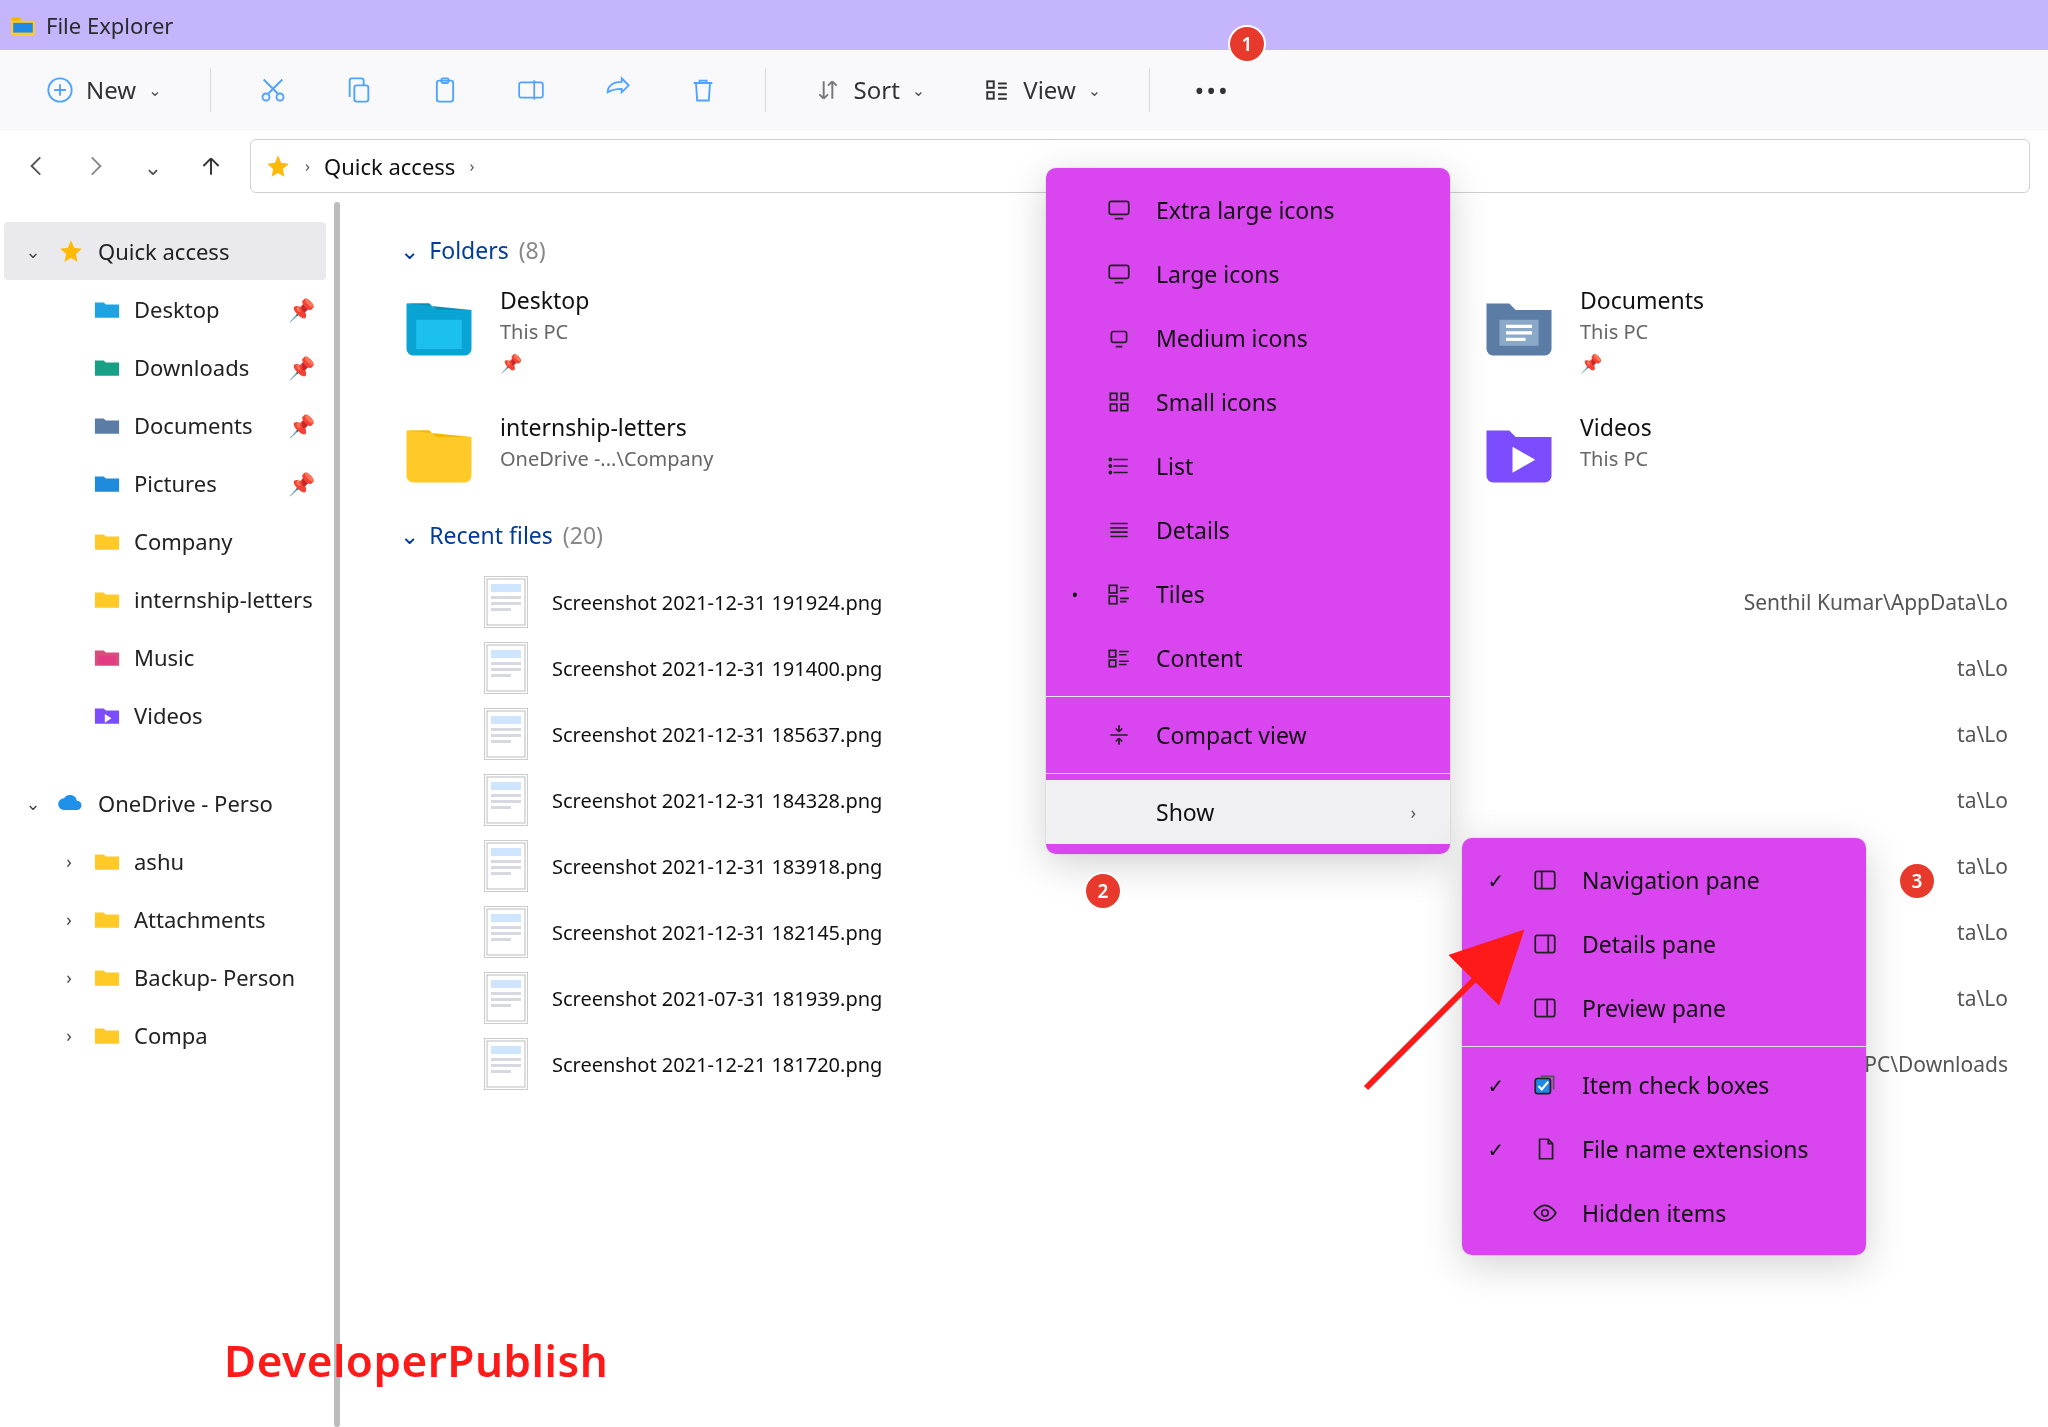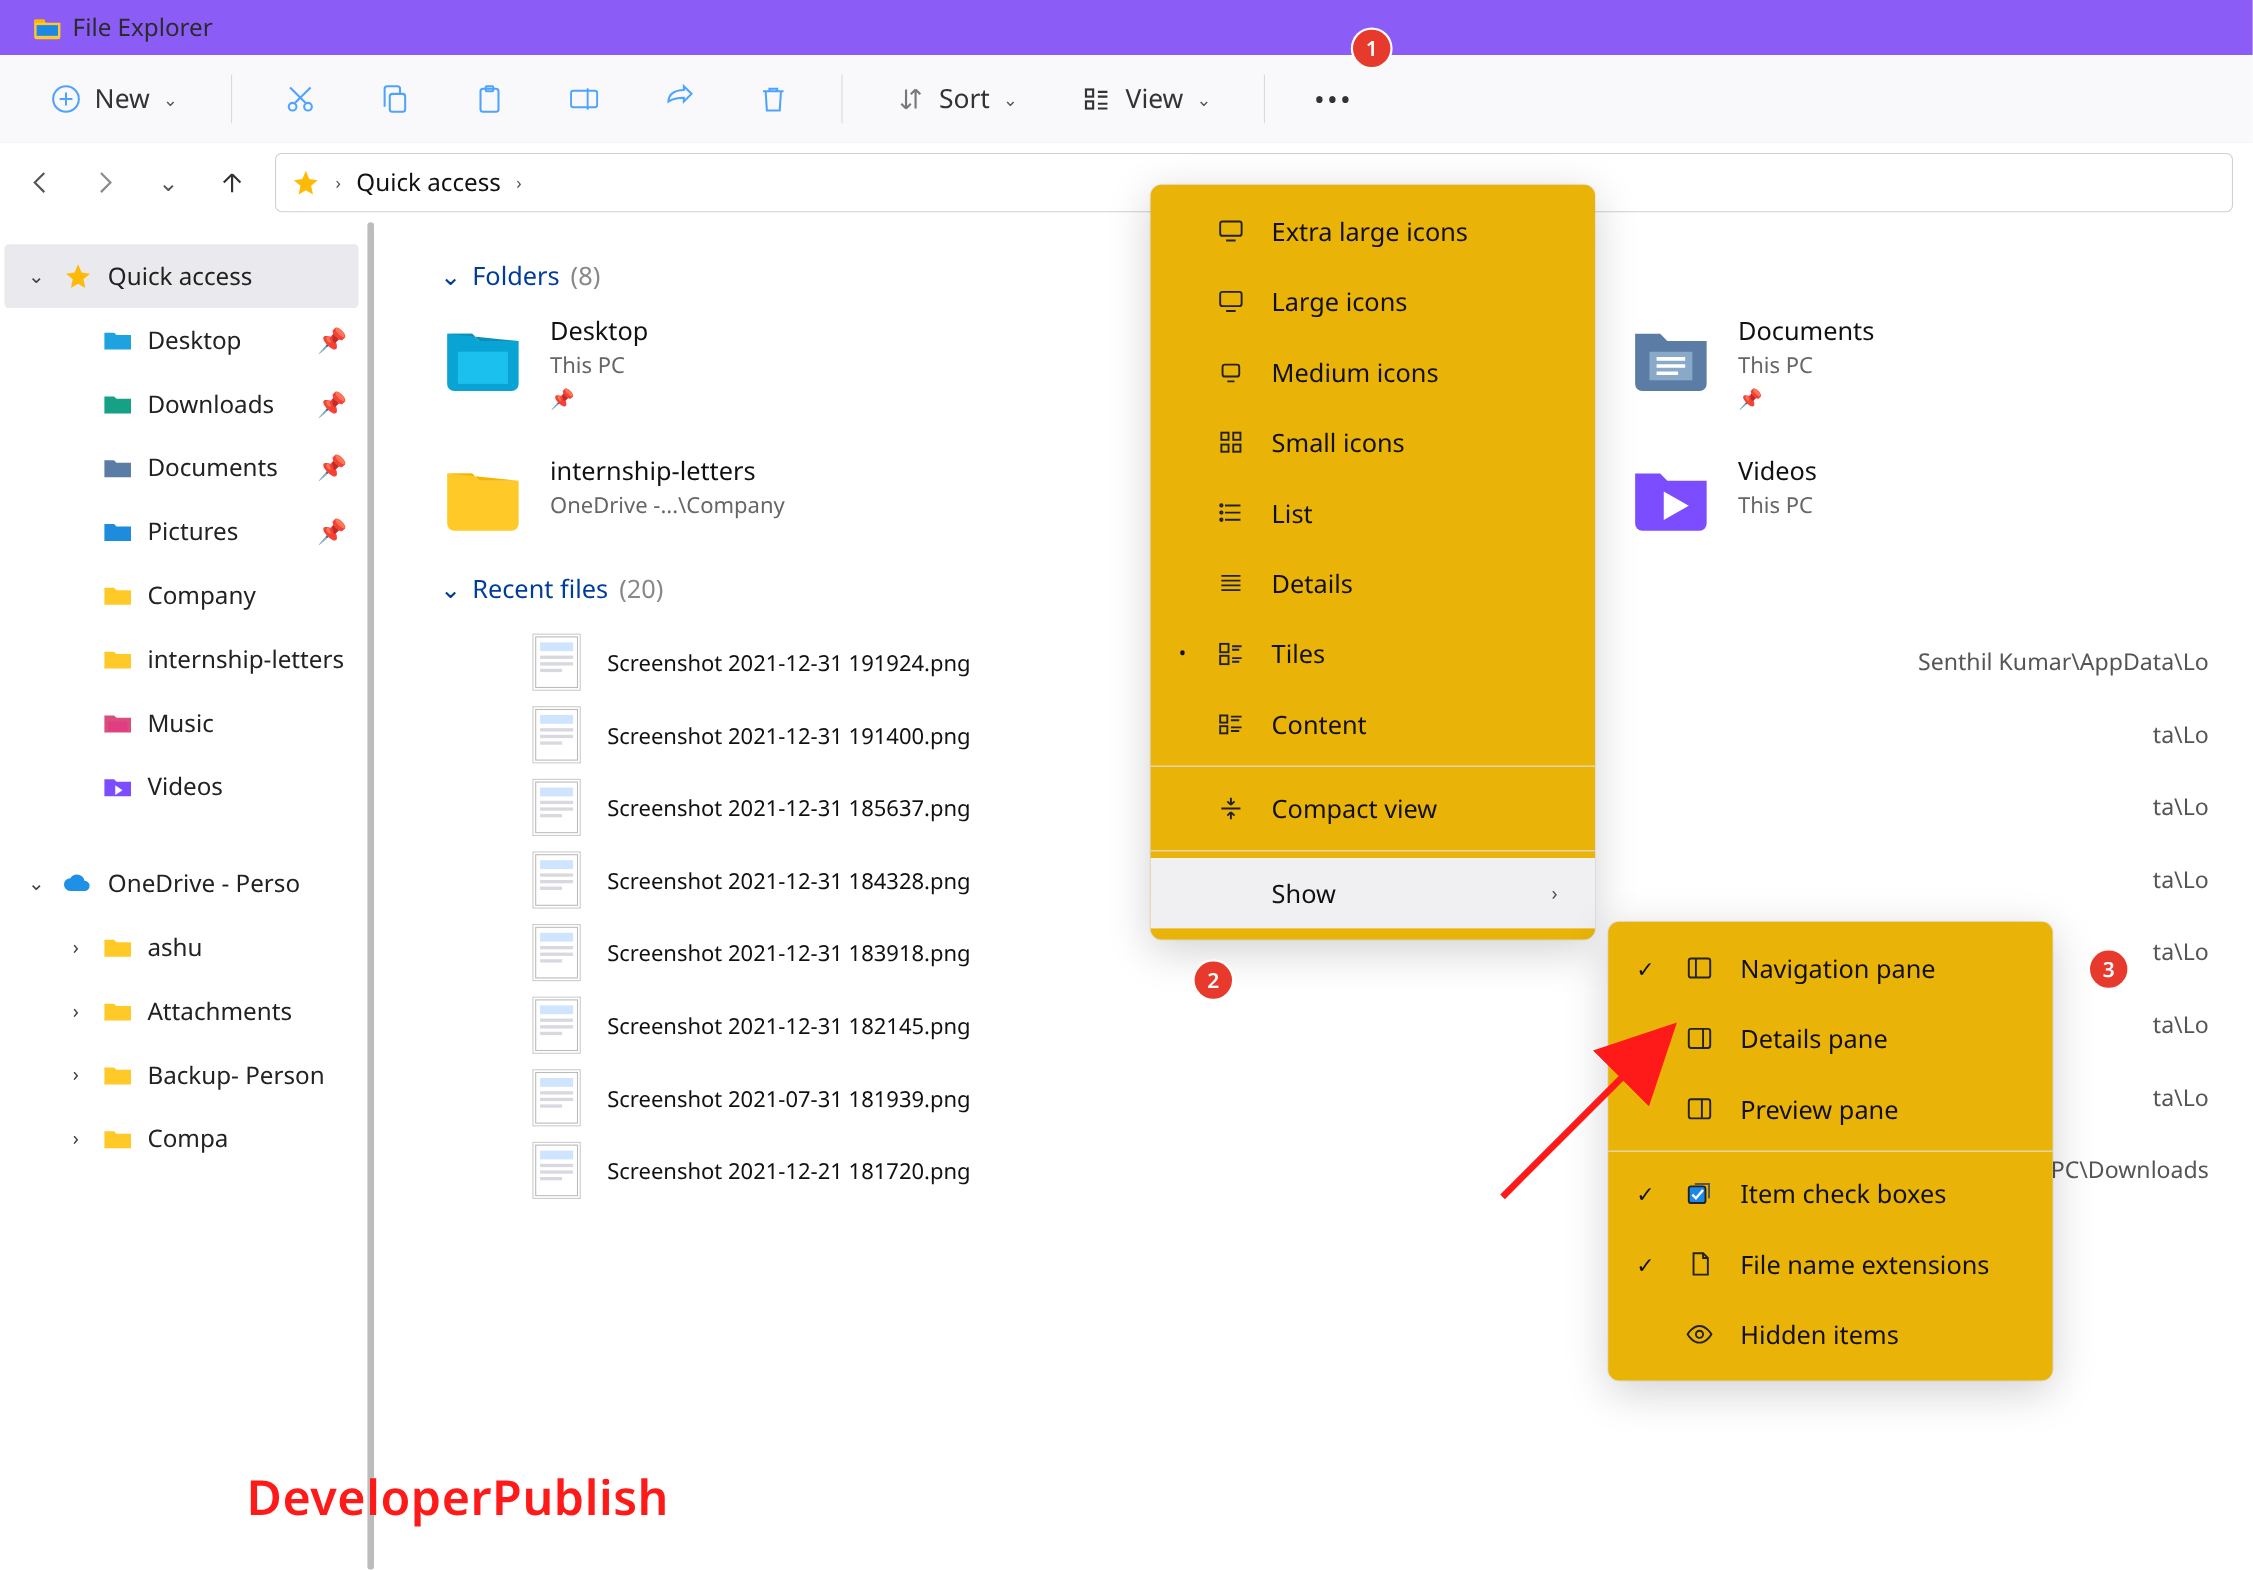--- a/index.html
+++ b/index.html
@@ -1,19 +1,19 @@
 <!DOCTYPE html>
 <html><head>
 <meta charset="utf-8">
 <style>
   * { box-sizing: border-box; margin: 0; padding: 0; font-family: "Segoe UI", system-ui, sans-serif; }
   body { background: #fff; overflow: hidden; width: 2048px; height: 1427px; position: relative; transform-origin: top left; }
 
   
-  .titlebar { height: 50px; display: flex; align-items: center; padding: 0 30px; background: #8b5cf6; }
+  .titlebar { height: 50px; display: flex; align-items: center; padding: 0 10px; background: #c4b5fd; }
   .titlebar .icon { width: 26px; height: 22px; margin-right: 10px; }
   .titlebar .title { font-size: 22px; color: #2b2b2b; }
 
   
   .toolbar { height: 80px; background: #f9f9fb; display: flex; align-items: center; padding: 0 36px; gap: 38px; border-bottom: 1px solid rgba(0,0,0,0.02); position: relative; }
   .tb-btn { display: flex; align-items: center; gap: 12px; padding: 8px 10px; border-radius: 6px; color: #555; }
   .tb-btn .label { font-size: 24px; color: #333; }
   .tb-icon { width: 28px; height: 28px; display: flex; align-items: center; justify-content: center; }
   .divider { width: 1px; height: 44px; background: #d8d8de; }
   .chev-sm { font-size: 16px; color: #555; }
@@ -51,21 +51,21 @@
   .tile-text .name { font-size:23px; color:#111; }
   .tile-text .sub  { font-size:20px; color:#666; margin-top:2px;}
   .tile-text .pin2 { color:#7e7e7e; margin-top:6px; font-size:18px;}
 
   .recent-row { display:flex; align-items:center; height:66px; gap:24px; }
   .recent-row .thumb { width:44px; height:52px; border:1px solid #ccc; background:#fff; display:flex; align-items:center; justify-content:center; font-size:9px; color:#6aa0ff; overflow:hidden; position:relative;}
   .recent-row .fname { font-size:20px; color:#111; flex:0 0 700px; white-space:nowrap; overflow:hidden; }
   .recent-row .fpath { font-size:21px; color:#555; white-space:nowrap; }
 
   
-  .menu { position:absolute; background:#eab308; border-radius:10px; box-shadow: 0 10px 40px rgba(0,0,0,.18), 0 0 0 1px rgba(0,0,0,.05); padding: 10px 0; z-index:50; }
+  .menu { position:absolute; background:#d946ef; border-radius:10px; box-shadow: 0 10px 40px rgba(0,0,0,.18), 0 0 0 1px rgba(0,0,0,.05); padding: 10px 0; z-index:50; }
   .menu-item { display:flex; align-items:center; height:64px; padding: 0 34px 0 22px; gap:22px; font-size:23px; color:#111; position:relative;}
   .menu-item.hover { background:#f0f0f3; }
   .menu-item .bullet { width:14px; text-align:center; color:#111; font-size:18px;}
   .menu-item .mi-icon { width:30px; height:30px; display:flex; align-items:center; justify-content:center; color:#222;}
   .menu-item .chk { width:24px; text-align:center; color:#111; font-size:20px;}
   .menu-item .sub-arrow { margin-left:auto; color:#555; font-size:18px;}
   .menu .sep { height:1px; background:#e2e2e6; margin:6px 0;}
 
   .view-menu { left: 1046px; top: 168px; width: 404px; }
   .show-menu { left: 1462px; top: 838px; width: 404px; }

